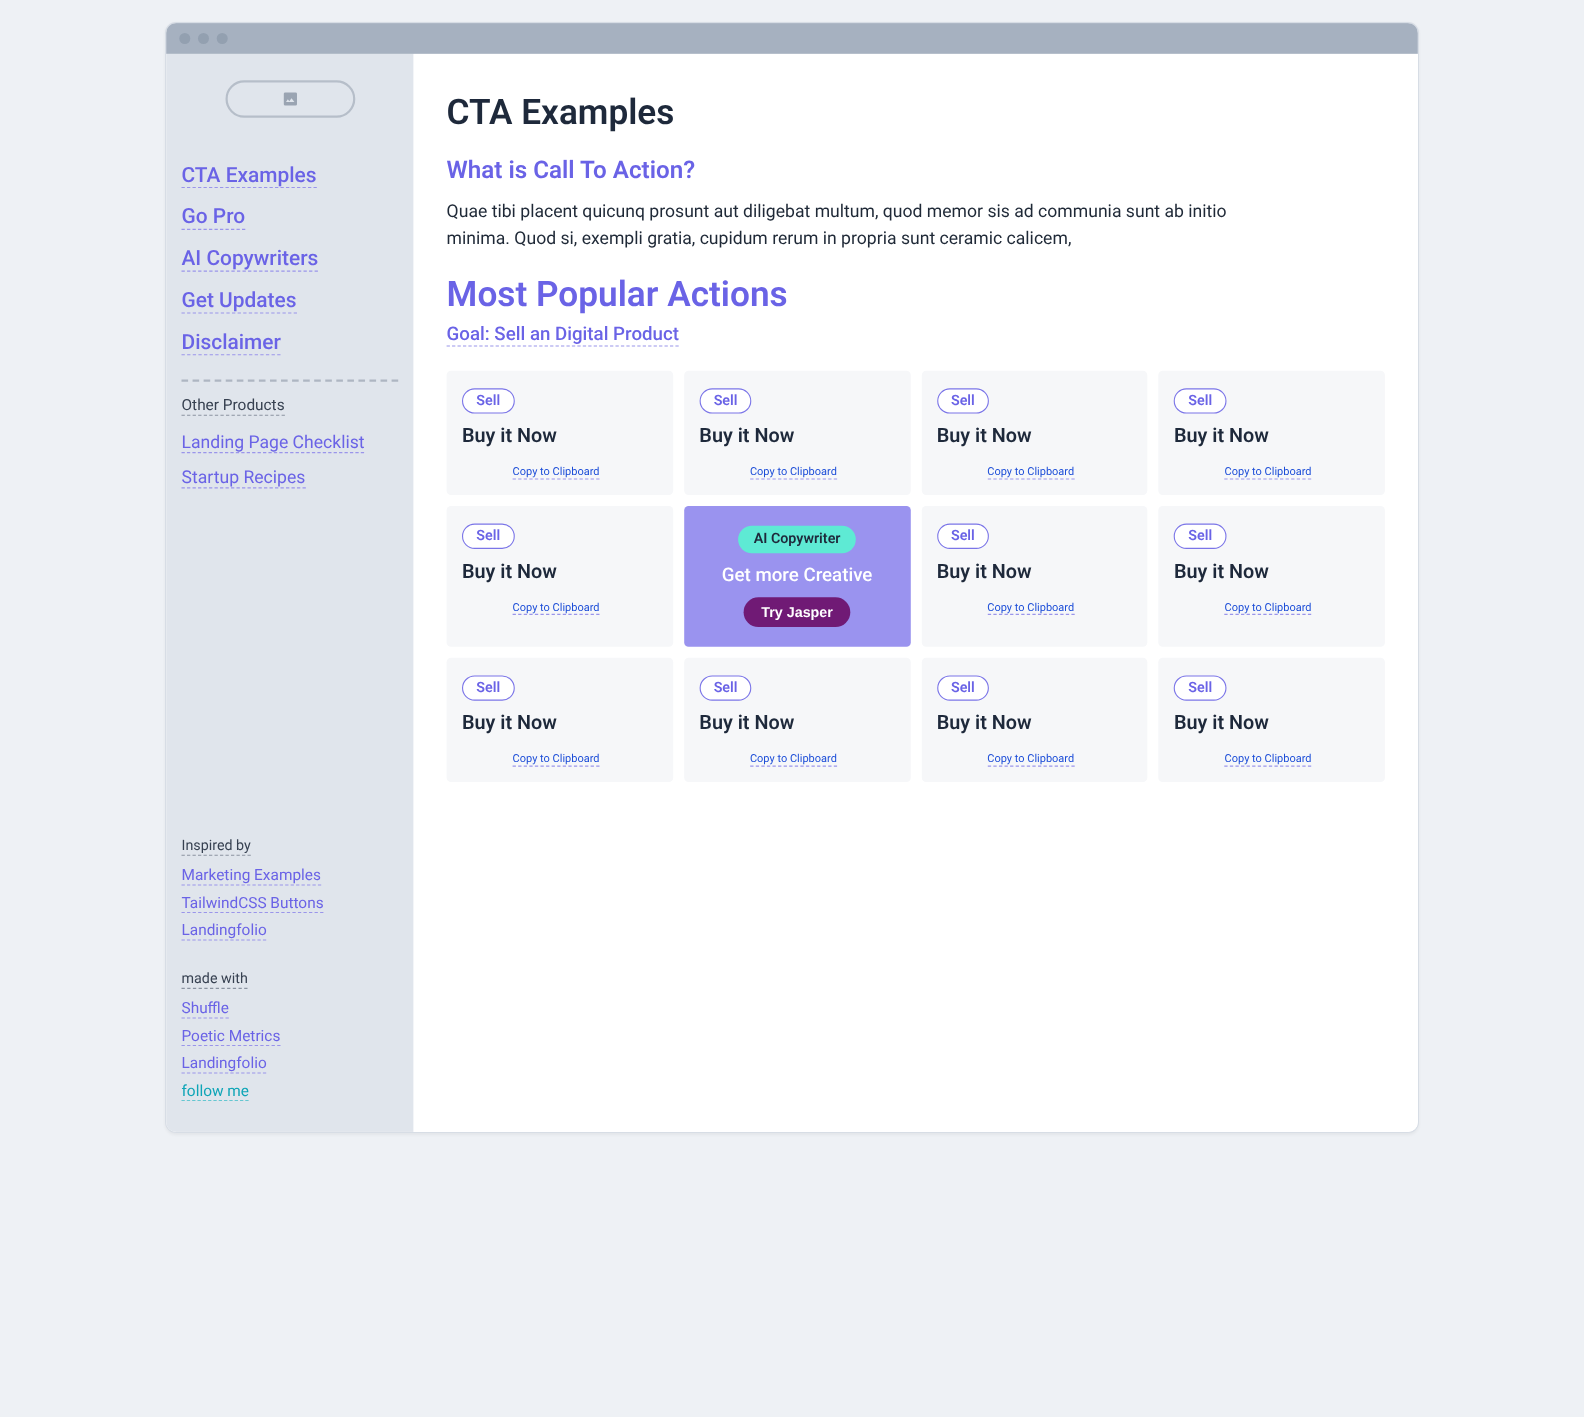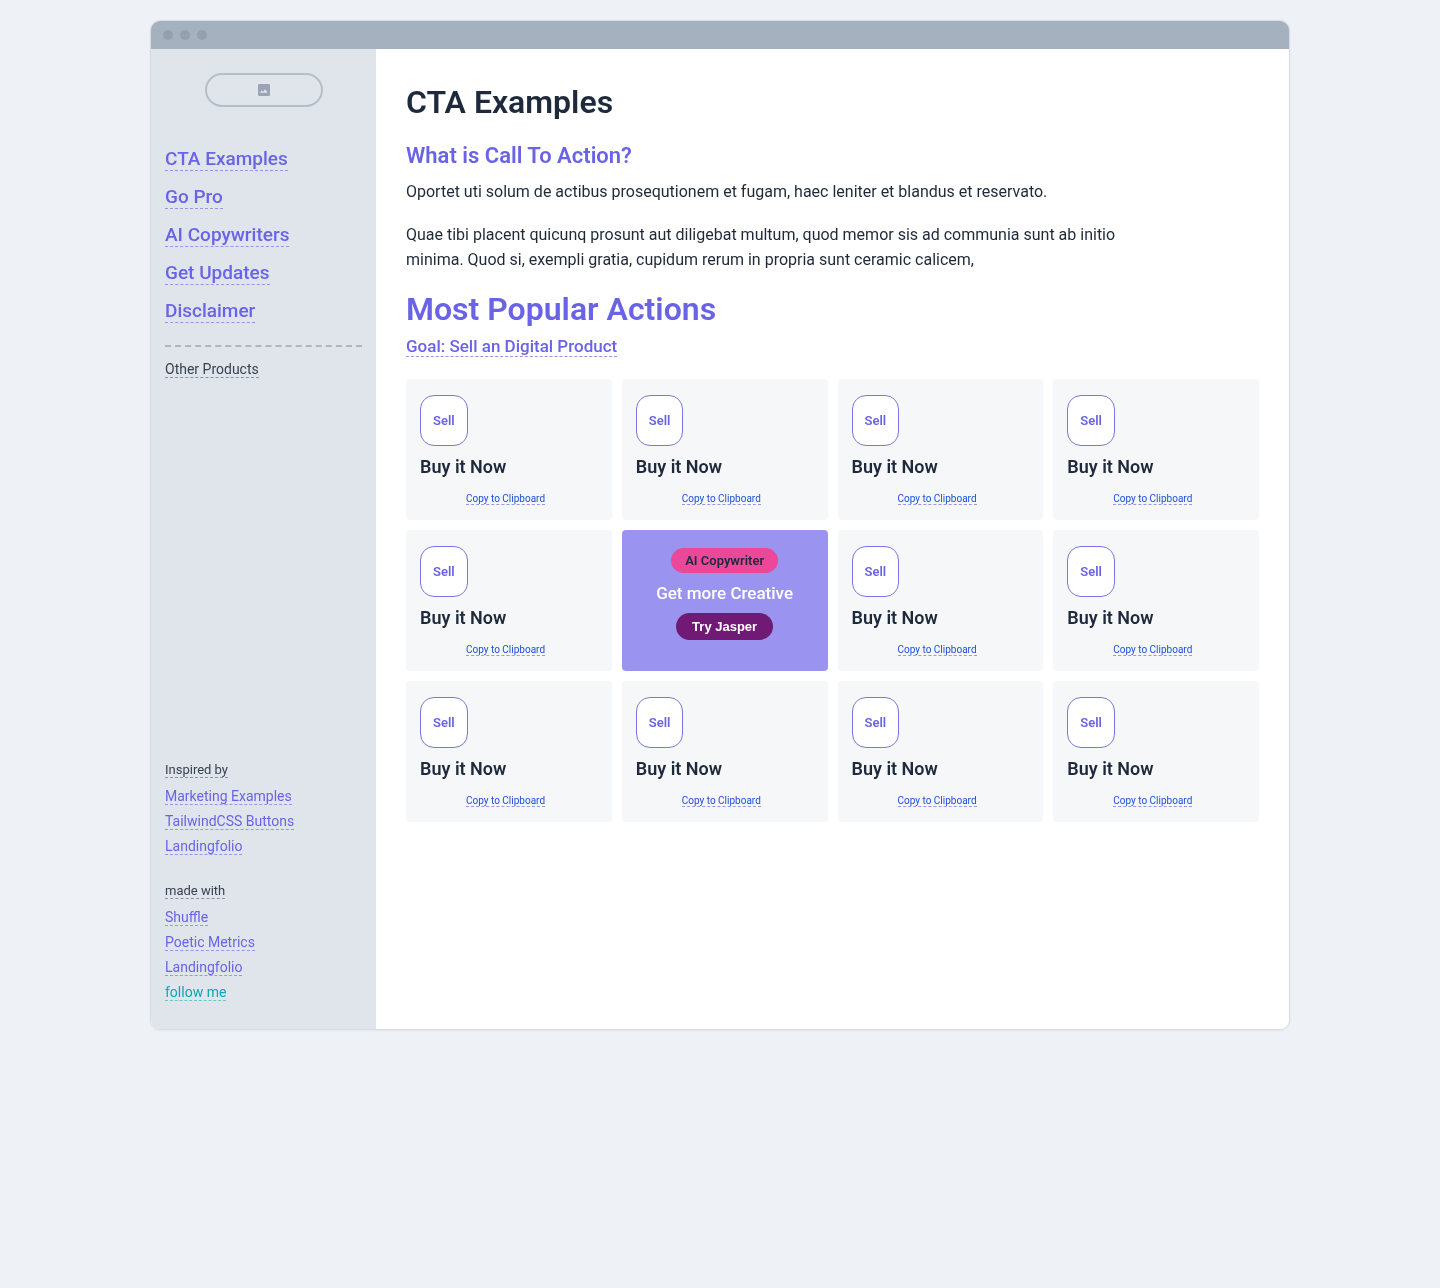--- a/index.html
+++ b/index.html
@@ -137,21 +137,21 @@
     background: #f6f7f9;
     border-radius: 4px;
     padding: 16px 14px 14px 14px;
   }
   .sell-pill {
     display: inline-block;
     border: 1.5px solid #7b75e8;
     color: #6a63e6;
     font-size: 13px;
     font-weight: 600;
-    padding: 17px 12px;
+    padding: 3px 12px;
     border-radius: 14px;
     background: #fff;
     margin-bottom: 10px;
   }
   .card-title { font-size: 18px; font-weight: 600; color: #1e293b; margin-bottom: 10px; }
   .copy-link {
     font-size: 10px;
     color: #1d4ed8;
     border-bottom: 1px dashed #9a95ea;
     display: inline-block;
@@ -159,21 +159,21 @@
     margin-left: 46px;
   }
   .promo {
     background: #9a93ef;
     border-radius: 4px;
     padding: 18px 12px;
     text-align: center;
     display: flex; flex-direction: column; align-items: center; gap: 10px;
   }
   .promo .white-pill {
-    background: #ec4899;
+    background: #5eead4;
     color: #1e293b;
     font-size: 13px;
     font-weight: 600;
     padding: 5px 14px;
     border-radius: 14px;
   }
   .promo .promo-text { color: #fff; font-size: 17px; font-weight: 500; }
   .promo .try-btn {
     background: #701a75;
     color: #fff;
@@ -207,20 +207,24 @@
         <a>CTA Examples</a>
         <a>Go Pro</a>
         <a>AI Copywriters</a>
         <a>Get Updates</a>
         <a>Disclaimer</a>
       </nav>
 
       <hr class="divider">
 
       <div class="subhead">Other Products</div>
+      <div class="sublinks">
+        <a>Landing Page Checklist</a>
+        <a>Startup Recipes</a>
+      </div>
 
       <div class="spacer"></div>
 
       <div class="footer-block">
         <div class="subhead">Inspired by</div>
         <a>Marketing Examples</a>
         <a>TailwindCSS Buttons</a>
         <a>Landingfolio</a>
       </div>
 
@@ -230,21 +234,20 @@
         <a>Poetic Metrics</a>
         <a>Landingfolio</a>
         <a class="alt">follow me</a>
       </div>
     </aside>
 
     <main class="content">
       <h1>CTA Examples</h1>
 
       <h2 class="purple">What is Call To Action?</h2>
-      <p class="para">Oportet uti solum de actibus prosequtionem et fugam, haec leniter et blandus et reservato.</p>
       <p class="para">Quae tibi placent quicunq prosunt aut diligebat multum, quod memor sis ad communia sunt ab initio minima. Quod si, exempli gratia, cupidum rerum in propria sunt ceramic calicem,</p>
 
       <h2 class="purple big">Most Popular Actions</h2>
 
       <a class="goal-link">Goal: Sell an Digital Product</a>
 
       <div class="grid">
 
         <div class="card">
           <span class="sell-pill">Sell</span>

